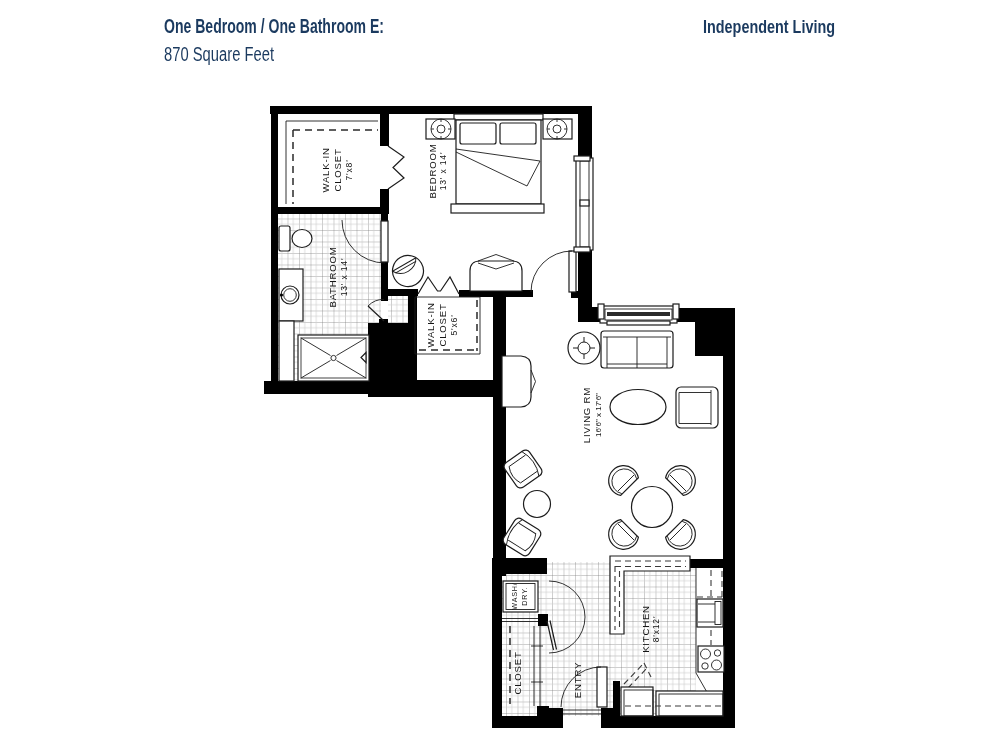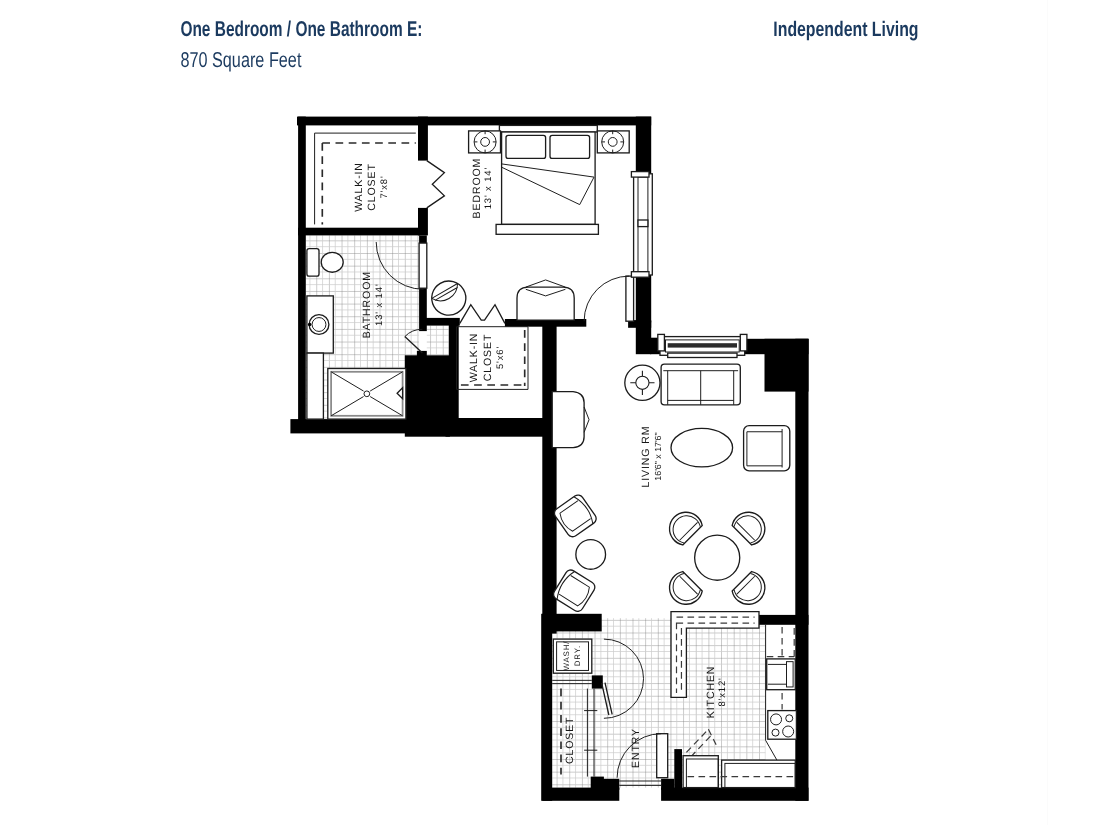--- a/index.html
+++ b/index.html
@@ -1,16 +1,16 @@
 <!DOCTYPE html>
 <html><head>
 <meta charset="utf-8">
 <style>
   html,body{margin:0;padding:0;background:#ffffff;}
-  .page{position:relative;width:952px;height:750px;background:#e5e5e5;overflow:hidden;text-decoration:underline;}
+  .page{position:relative;width:952px;height:750px;background:#0ea5e9;overflow:hidden;text-decoration:underline;}
   svg{position:absolute;top:0;left:0;}
   text{font-family:"Liberation Sans", sans-serif;}
   .hdr{fill:#1b3a5f;font-weight:bold;}
   .hdr2{fill:#1b3a5f;}
   .lbl{fill:#161616;letter-spacing:0.8px;}
   .w{fill:#000;}
   .tn{fill:none;stroke:#1c1c1c;stroke-width:1.2;}
   .tnf{fill:#fff;stroke:#1c1c1c;stroke-width:1.2;}
   .tn8{fill:none;stroke:#1c1c1c;stroke-width:0.9;}
   .dash{fill:none;stroke:#2a2a2a;stroke-width:1.5;stroke-dasharray:7 5;}

